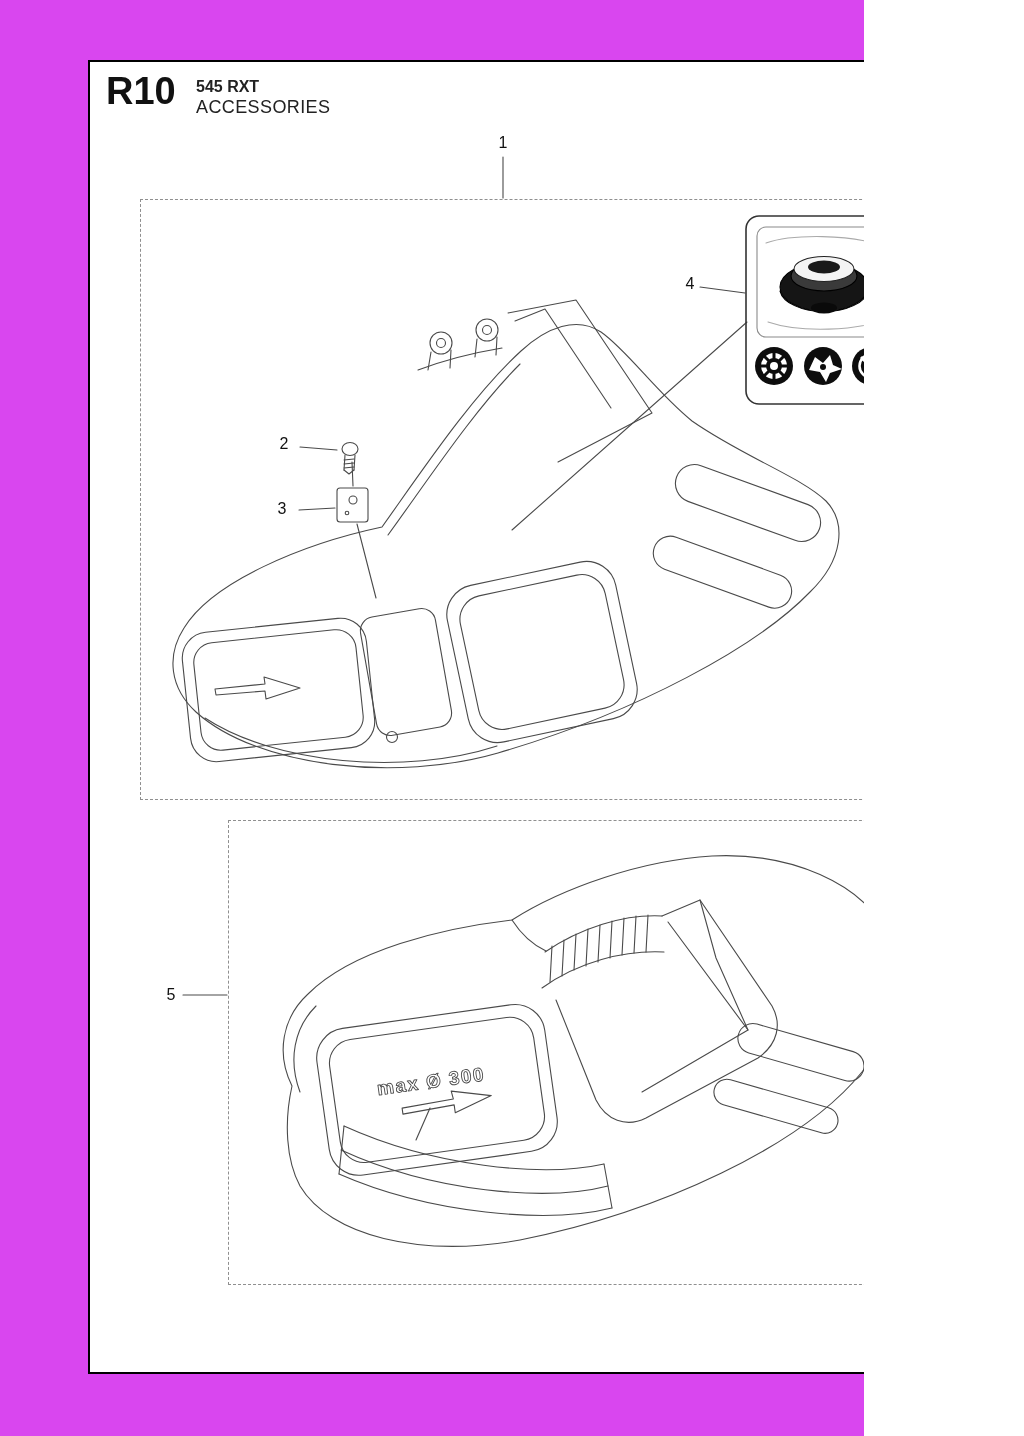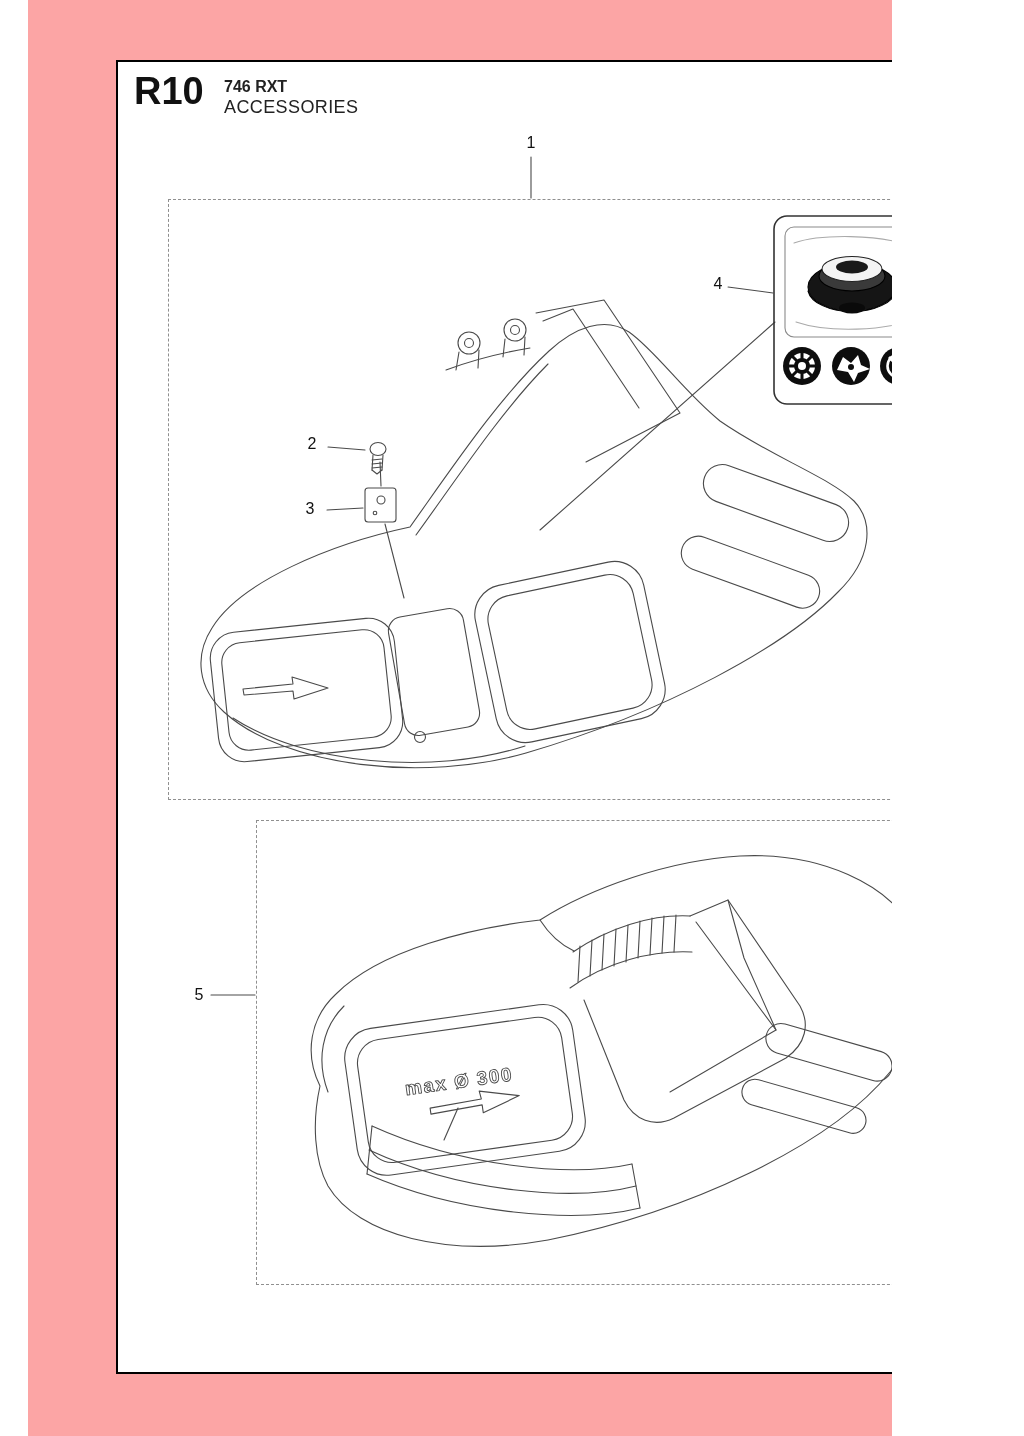--- a/index.html
+++ b/index.html
@@ -1,18 +1,18 @@
 <!DOCTYPE html>
 <html><head>
 <meta charset="utf-8">
 <style>
   html,body{margin:0;padding:0;background:#ffffff;}
   .page{
-    position:relative;width:864px;height:1436px;background:#fca5a5;
-    font-family:"Liberation Sans","DejaVu Sans",sans-serif;color:#111;overflow:hidden;margin-left:28px;
+    position:relative;width:864px;height:1436px;background:#d946ef;
+    font-family:"Liberation Sans","DejaVu Sans",sans-serif;color:#111;overflow:hidden;
   }
   .frame{
     position:absolute;left:88px;top:60px;width:847px;height:1314px;
     border:2px solid #000;box-sizing:border-box;background:#fff;
   }
   .hdr-code{
     position:absolute;left:106px;top:70px;font-size:38px;font-weight:bold;
     letter-spacing:0px;color:#111;
   }
   .hdr-model{
@@ -39,21 +39,21 @@
   }
 </style>
 </head>
 <body>
 
 <div class="page">
 
   <div class="frame"></div>
 
   <div class="hdr-code">R10</div>
-  <div class="hdr-model">746 RXT</div>
+  <div class="hdr-model">545 RXT</div>
   <div class="hdr-title">ACCESSORIES</div>
 
   <div class="dashed-box box1"></div>
   <div class="dashed-box box2"></div>
 
   <svg class="art" width="1024" height="1436" viewBox="0 0 1024 1436">
     <g stroke="#4a4a4a" fill="none" stroke-width="1.1" stroke-linecap="round" stroke-linejoin="round">
 
       <g>
         <path d="M503 157 L503 198"></path>

